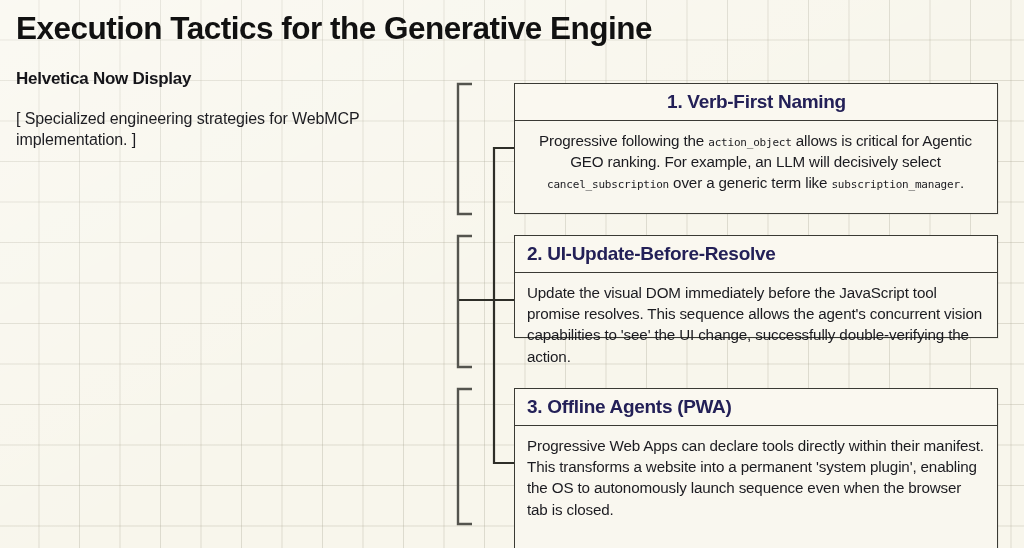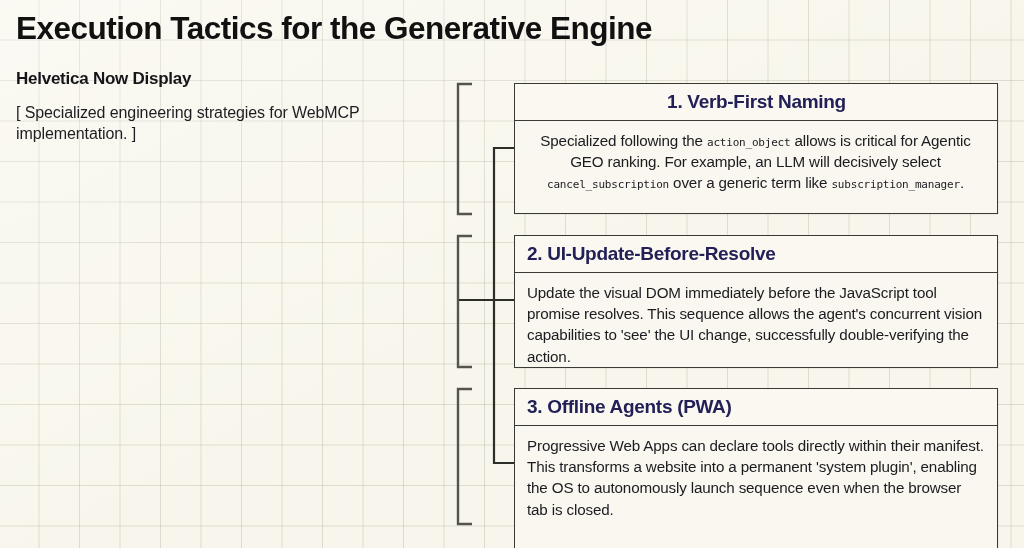--- a/index.html
+++ b/index.html
@@ -56,21 +56,21 @@
     color: #15151a;
     letter-spacing: -0.25px;
     margin-top: 22px;
     line-height: 1.2;
   }
   #summary {
     font-size: 16px;
     font-weight: normal;
     color: #1d1d22;
     line-height: 1.37;
-    margin-top: 12px;
+    margin-top: 18px;
     letter-spacing: -0.1px;
   }
 
   
   #connectors {
     position: absolute;
     left: 0;
     top: 0;
     width: 1024px;
     height: 548px;
@@ -106,21 +106,21 @@
     color: #1b1b20;
     letter-spacing: -0.15px;
   }
   .card-body code, .mono {
     font-family: "DejaVu Sans Mono", "Liberation Mono", monospace;
     font-size: 11px;
     letter-spacing: -0.2px;
   }
 
   #card-1 { top: 83px;  height: 131px; text-align: center; }
-  #card-2 { top: 235px; height: 133px; }
+  #card-2 { top: 235px; height: 103px; }
   #card-3 { top: 388px; height: 165px; }
 </style>
 </head>
 <body>
 
 <div id="grid-bg"></div>
 
 <div id="header">
   <div id="page-title">Execution Tactics for the Generative Engine</div>
   <div id="font-label">Helvetica Now Display</div>
@@ -142,21 +142,21 @@
   <g fill="none" stroke="#2e2e28" stroke-width="2.2">
     <path d="M 514 148 L 494 148 L 494 463 L 514 463"></path>
     <path d="M 459 300 L 514 300"></path>
   </g>
 </svg>
 
 <div class="card" id="card-1">
   <div class="card-header">
     <div class="card-title">1. Verb-First Naming</div>
   </div>
-  <div class="card-body"><span>Specialized following the </span><span class="mono">action_object</span><span> allows is critical for Agentic GEO ranking. For example, an LLM will decisively select </span><span class="mono">cancel_subscription</span><span> over a generic term like </span><span class="mono">subscription_manager</span><span>.</span></div>
+  <div class="card-body"><span>Progressive following the </span><span class="mono">action_object</span><span> allows is critical for Agentic GEO ranking. For example, an LLM will decisively select </span><span class="mono">cancel_subscription</span><span> over a generic term like </span><span class="mono">subscription_manager</span><span>.</span></div>
 </div>
 
 <div class="card" id="card-2">
   <div class="card-header">
     <div class="card-title">2. UI-Update-Before-Resolve</div>
   </div>
   <div class="card-body"><span>Update the visual DOM immediately before the JavaScript tool promise resolves. This sequence allows the agent's concurrent vision capabilities to 'see' the UI change, successfully double-verifying the action.</span></div>
 </div>
 
 <div class="card" id="card-3">

